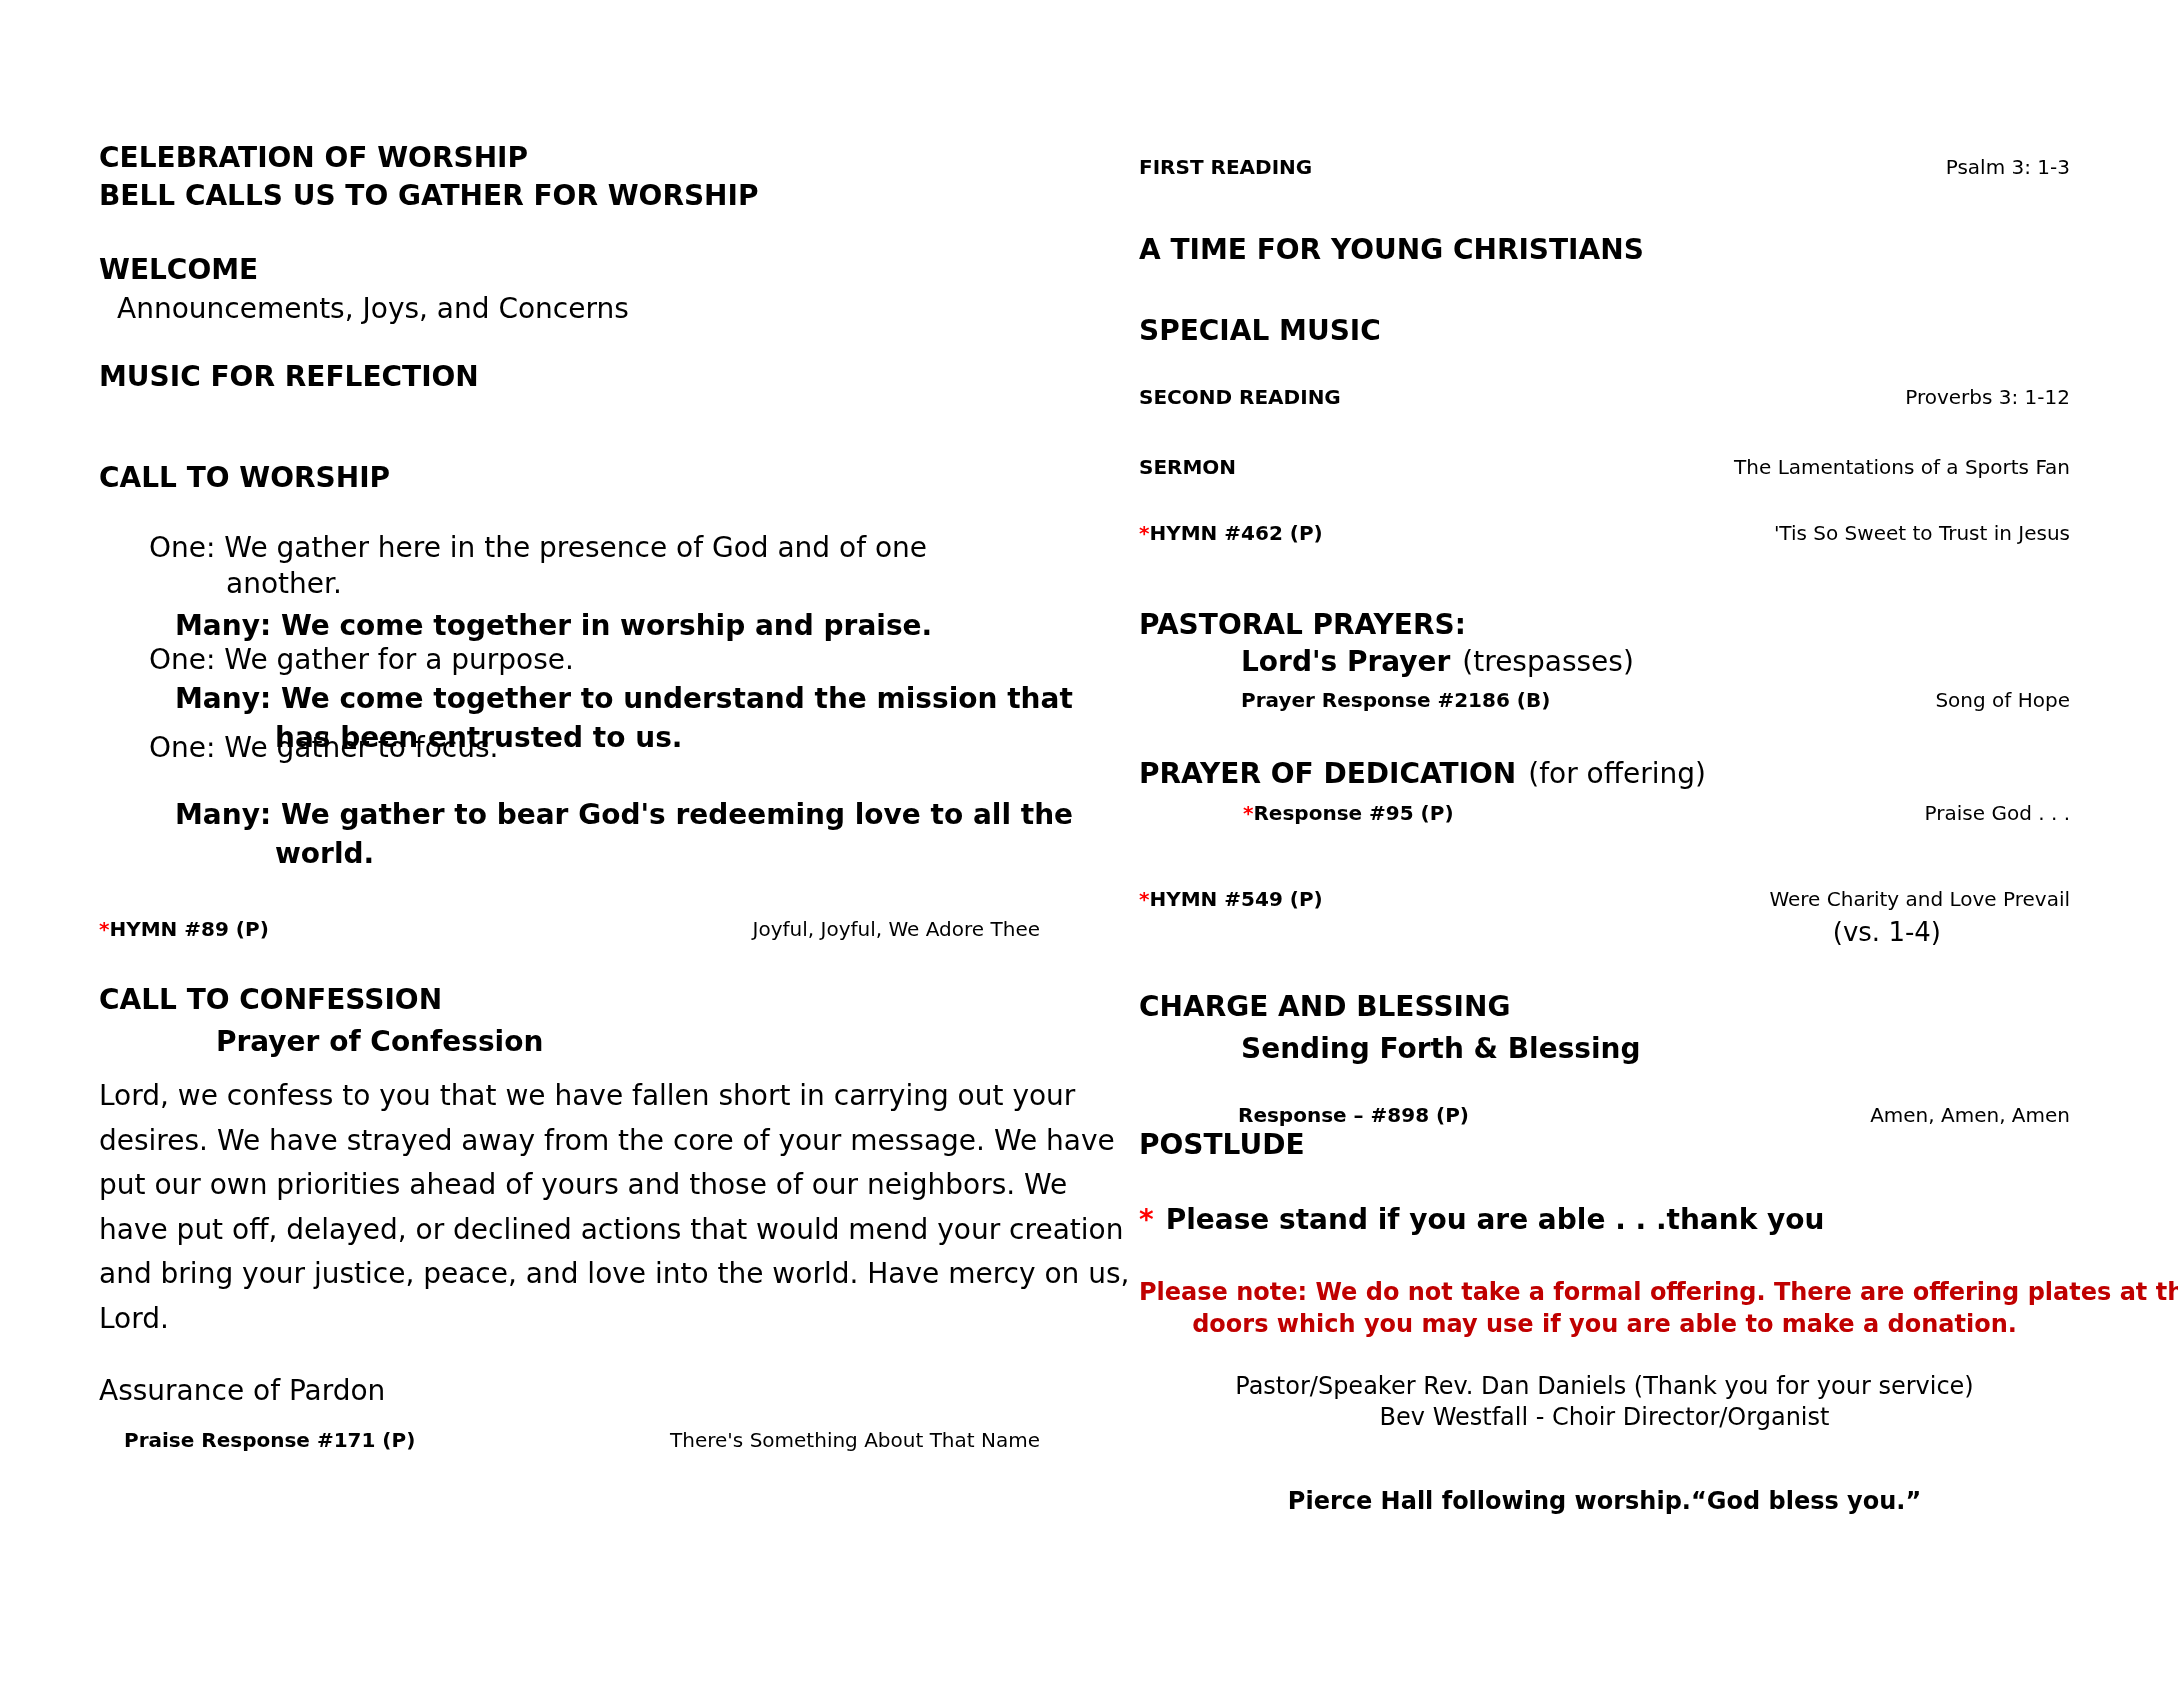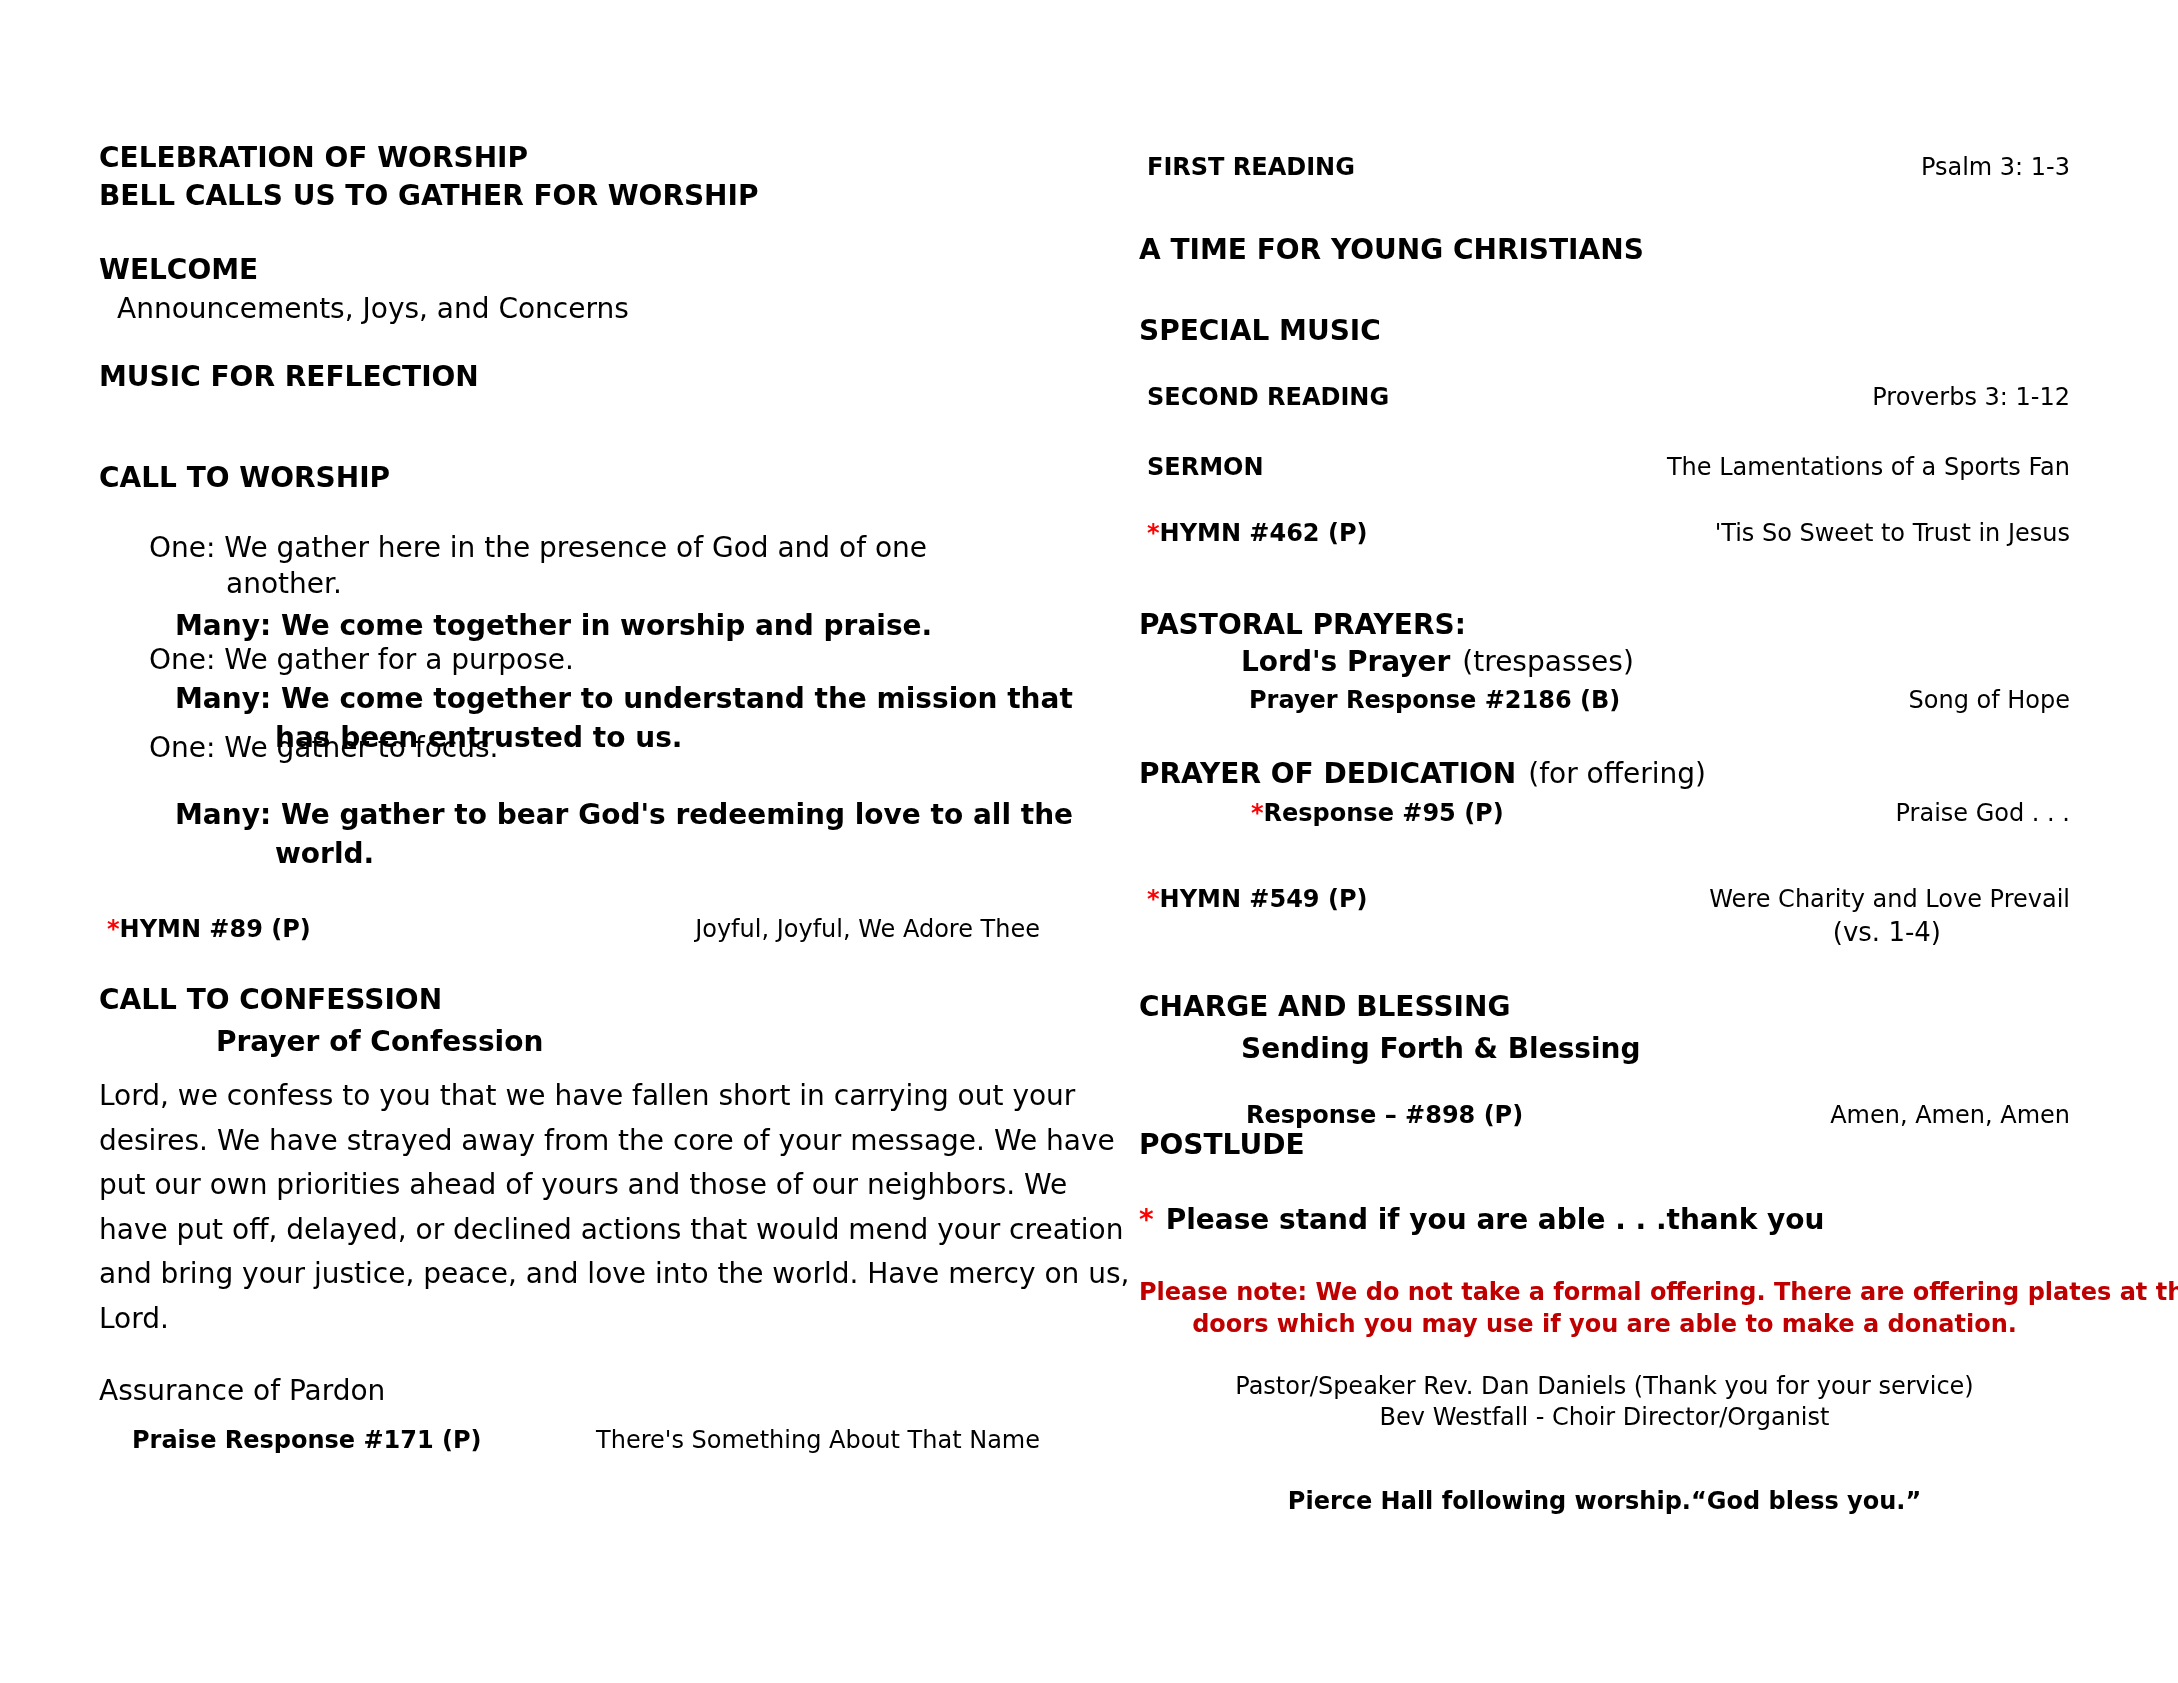--- a/index.html
+++ b/index.html
@@ -5,22 +5,22 @@
   html,body{margin:0;padding:0;}
   body{
     width:2178px;height:1683px;position:relative;background:#ffffff;
     font-family:"DejaVu Sans","Liberation Sans",sans-serif;color:#000000;
     overflow:hidden;
   }
   .col{position:absolute;top:0;height:1394px;}
   #leftcol{left:99px;width:941px;}
   #rightcol{left:1139px;width:931px;}
   .line{position:absolute;white-space:nowrap;font-size:28px;line-height:40px;}
-  .row{position:absolute;left:8px;right:0;display:flex;justify-content:space-between;
-       align-items:baseline;white-space:nowrap;font-size:24px;line-height:40px;}
+  .row{position:absolute;left:0;right:0;display:flex;justify-content:space-between;
+       align-items:baseline;white-space:nowrap;font-size:20px;line-height:40px;}
   .b{font-weight:bold;}
   .star{color:#ff0000;font-weight:bold;}
   .cline{position:absolute;left:0;right:0;text-align:center;white-space:nowrap;}
   .note{color:#c00000;font-weight:bold;font-size:24px;line-height:30px;}
   .credit{font-size:24px;line-height:30px;}
   .fellow{font-size:24px;line-height:30px;font-weight:bold;}
   .small{font-size:26px;}
   .gap{margin-left:12px;}
 </style>
 </head>

